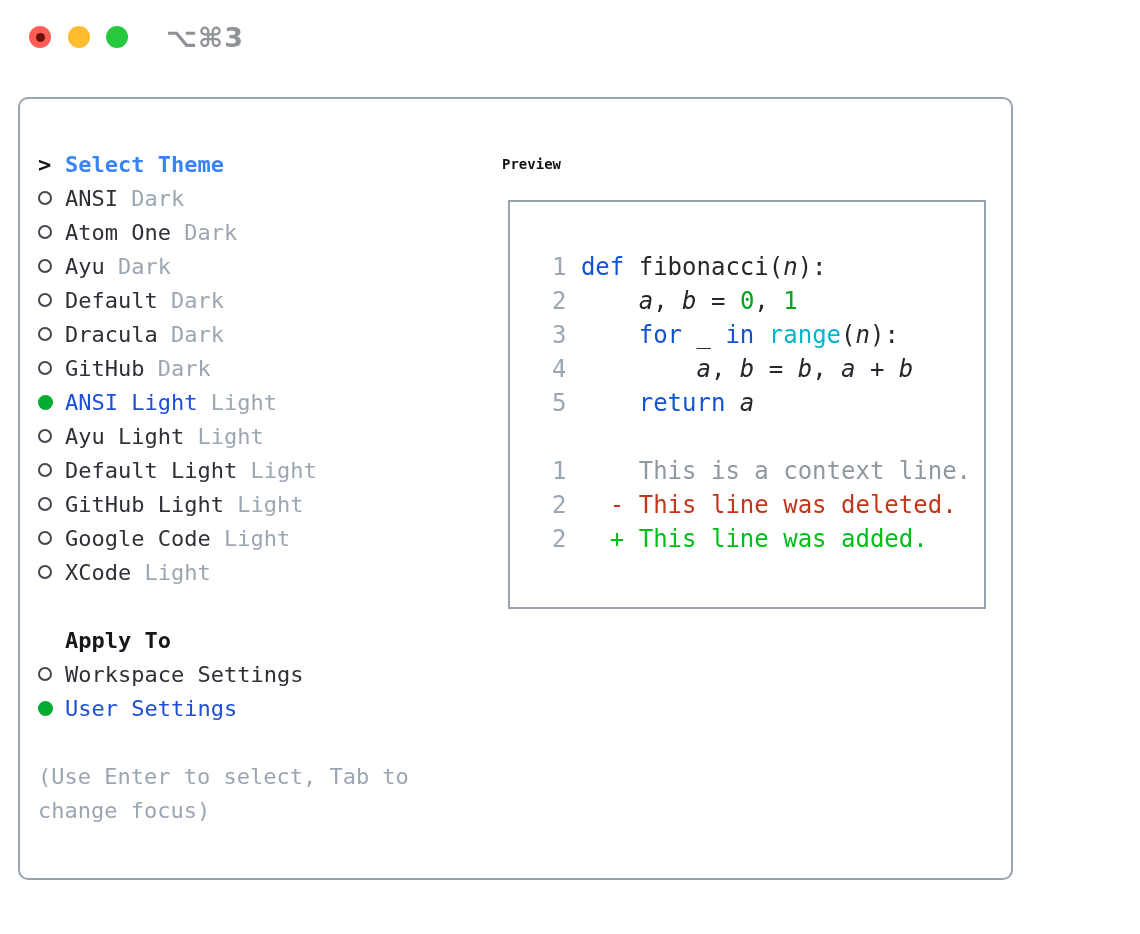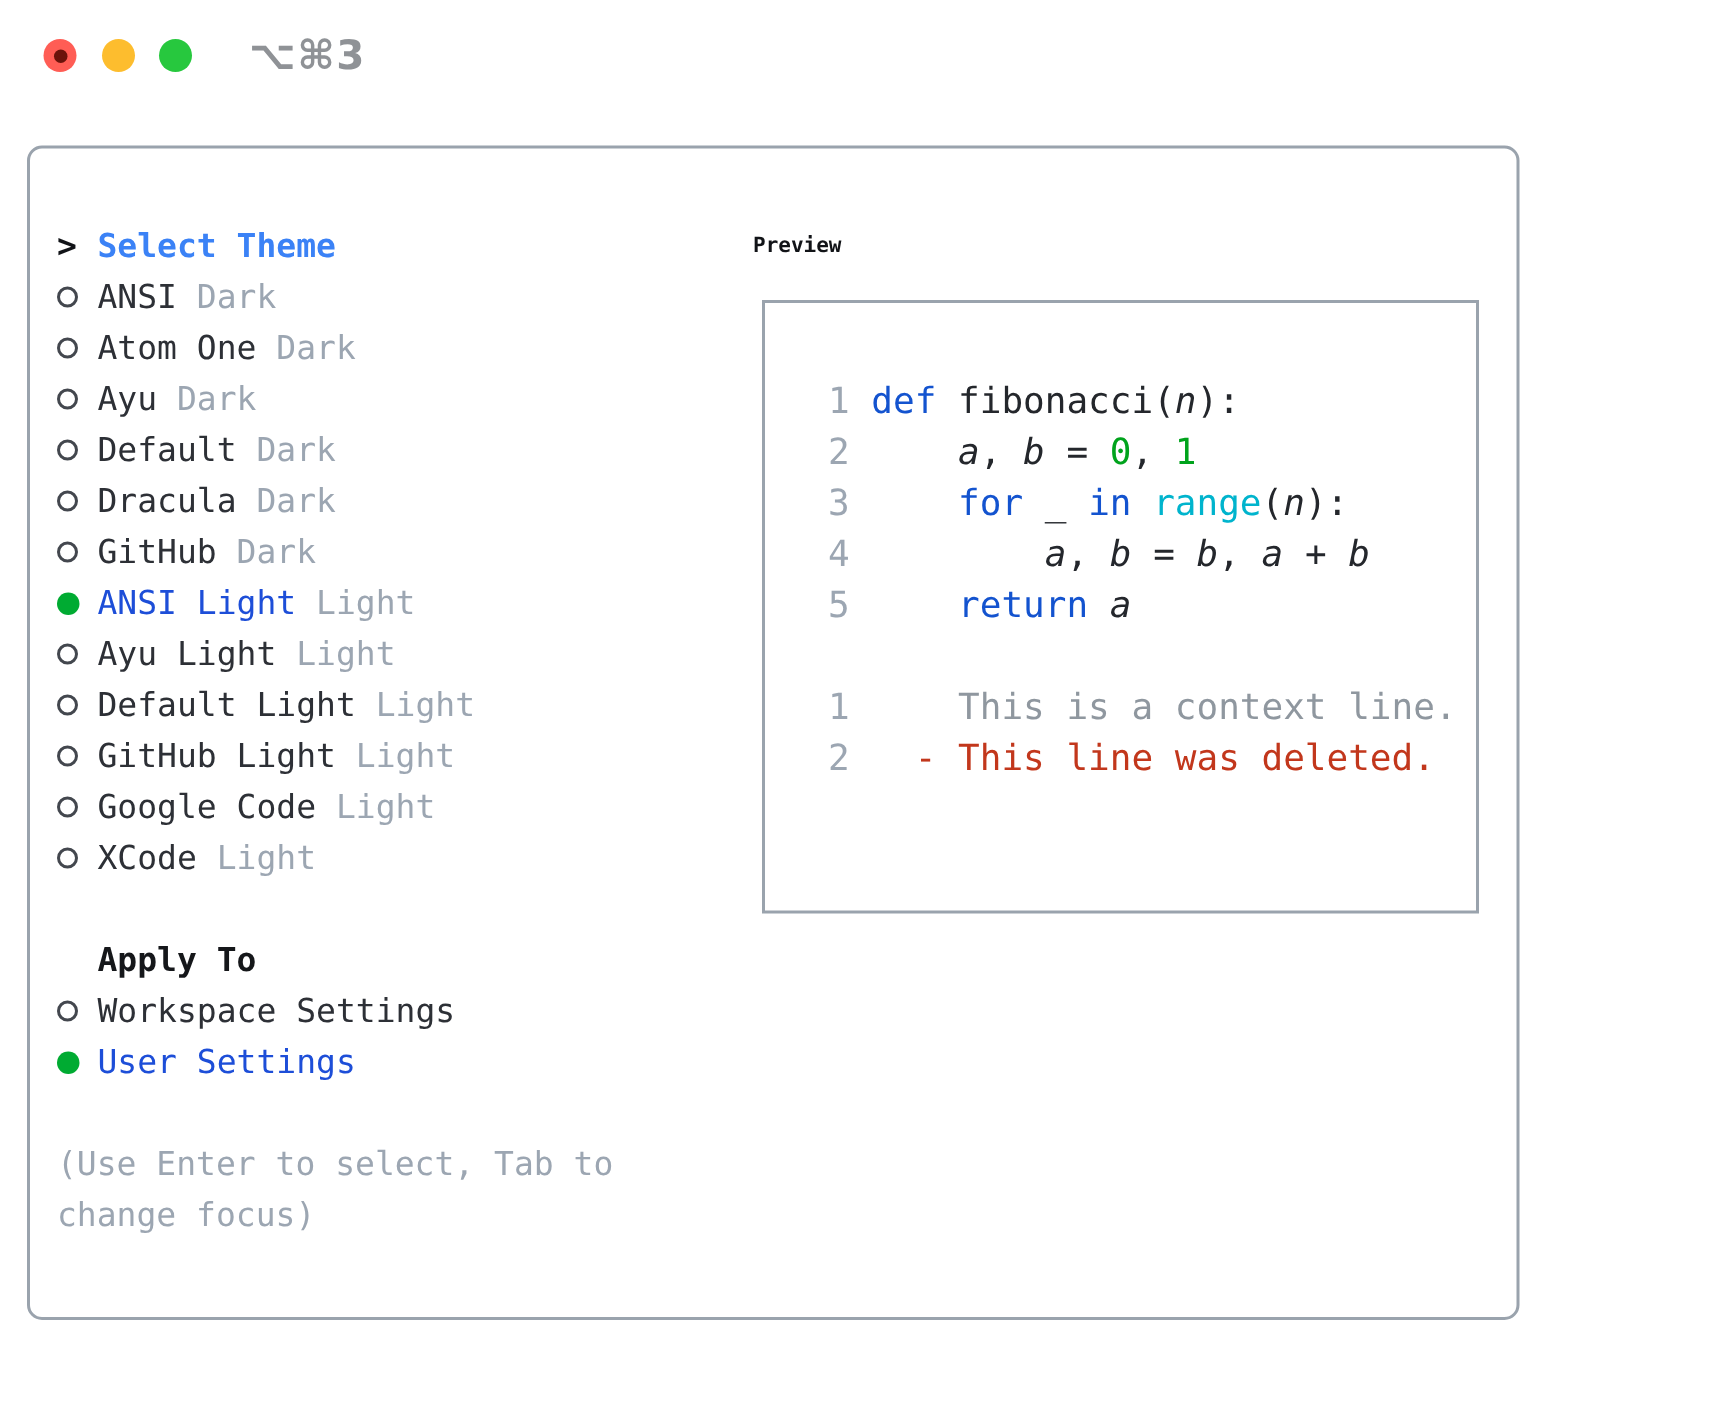--- a/index.html
+++ b/index.html
@@ -172,17 +172,18 @@
     <div class="preview-box">
       <div class="code" id="code-pane">
           <div class="code-line"><span class="seg-num">1 </span><span class="seg-kw">def</span><span class="seg-pl"> fibonacci(</span><span class="seg-var">n</span><span class="seg-pl">):</span></div>
           <div class="code-line"><span class="seg-num">2 </span><span class="seg-pl">    </span><span class="seg-var">a</span><span class="seg-pl">, </span><span class="seg-var">b</span><span class="seg-pl"> = </span><span class="seg-lit">0</span><span class="seg-pl">, </span><span class="seg-lit">1</span></div>
           <div class="code-line"><span class="seg-num">3 </span><span class="seg-pl">    </span><span class="seg-kw">for</span><span class="seg-pl"> _ </span><span class="seg-kw">in</span><span class="seg-pl"> </span><span class="seg-fn">range</span><span class="seg-pl">(</span><span class="seg-var">n</span><span class="seg-pl">):</span></div>
           <div class="code-line"><span class="seg-num">4 </span><span class="seg-pl">        </span><span class="seg-var">a</span><span class="seg-pl">, </span><span class="seg-var">b</span><span class="seg-pl"> = </span><span class="seg-var">b</span><span class="seg-pl">, </span><span class="seg-var">a</span><span class="seg-pl"> + </span><span class="seg-var">b</span></div>
           <div class="code-line"><span class="seg-num">5 </span><span class="seg-pl">    </span><span class="seg-kw">return</span><span class="seg-pl"> </span><span class="seg-var">a</span></div>
           <div class="code-line"></div>
           <div class="code-line"><span class="seg-num">1</span><span class="seg-pl">     </span><span class="seg-ctx">This is a context line.</span></div>
           <div class="code-line"><span class="seg-num">2</span><span class="seg-pl">   </span><span class="seg-del">- This line was deleted.</span></div>
+          <div class="code-line"><span class="seg-num">2</span><span class="seg-pl">   </span><span class="seg-add">+ This line was added.</span></div>
         </div>
     </div>
   </div>
 
 </div>
 
 </body></html>

